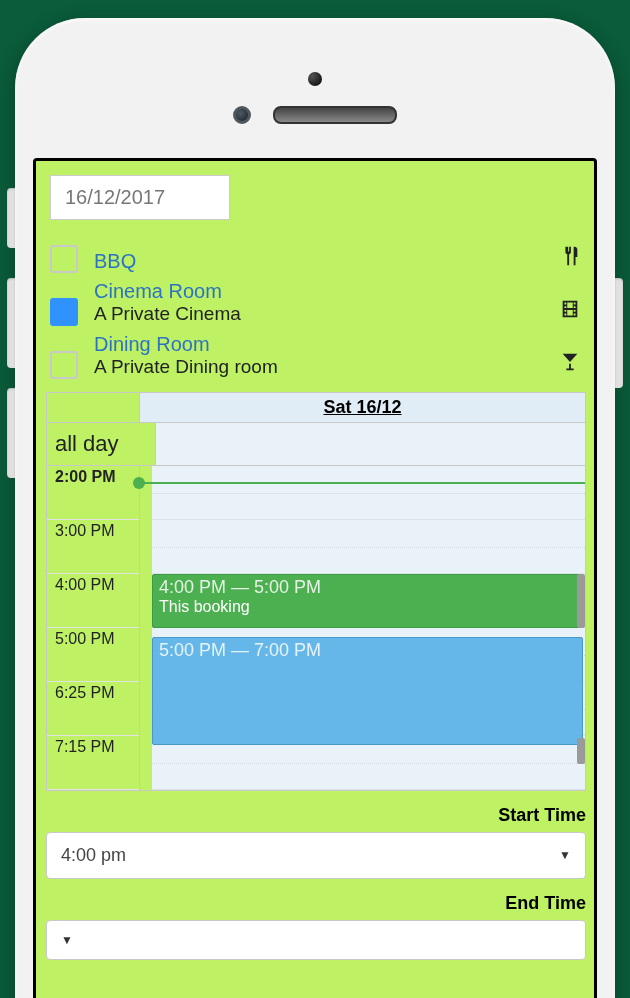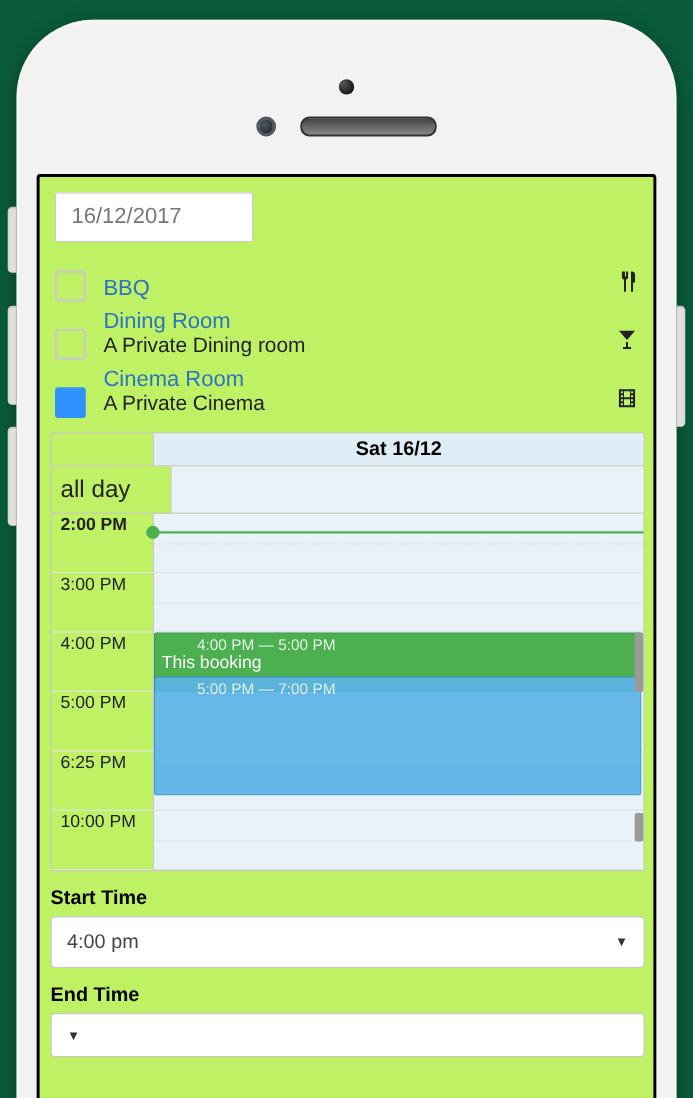--- a/index.html
+++ b/index.html
@@ -83,30 +83,30 @@
   .calendar {
     border: 1px solid #c8c8c8;
     margin-top: 6px;
   }
   .cal-header { display: flex; }
   .cal-header .gutter {
     width: 92px; border-right: 1px solid #c8c8c8; border-bottom: 1px solid #c8c8c8;
   }
   .cal-header .day {
     flex: 1; text-align: center; font-weight: bold; font-size: 18px;
-    padding: 4px 0; background: #e0edf6; border-bottom: 1px solid #c8c8c8;
+    padding: 4px 0; background: #e0edf6; border-bottom: 1px solid #c8c8c8; text-decoration: underline;
   }
   .allday-row { display: flex; }
   .allday-row .gutter {
     width: 92px; border-right: 1px solid #c8c8c8; border-bottom: 1px solid #c8c8c8;
     font-size: 22px; color: #222; padding: 8px;
   }
   .allday-row .day { flex: 1; background: #e9f2f8; border-bottom: 1px solid #c8c8c8; }
 
-  .cal-body { display: flex; position: relative; height: 324px; overflow: hidden; }
+  .cal-body { display: flex; position: relative; height: 324px; overflow: hidden; gap: 12px; }
   .cal-body .gutter {
     width: 92px; border-right: 1px solid #c8c8c8;
     display: flex; flex-direction: column;
   }
   .hour {
     height: 54px; border-bottom: 1px solid #e3e3e3;
     font-size: 16px; color: #222; padding: 2px 8px;
     box-sizing: border-box;
   }
   .hour:first-child { font-weight: bold; }
@@ -128,29 +128,29 @@
   .now-dot {
     position: absolute; left: 86px; top: 11px; width: 12px; height: 12px;
     background: #4caf50; border-radius: 50%;
   }
 
   .event {
     position: absolute; left: 0; right: 2px; color: #fff;
     padding: 2px 6px; box-sizing: border-box; font-size: 16px;
     border-radius: 2px;
   }
-  .event .time { font-size: 14px; opacity: 0.85; margin-left: 32px; }
+  .event .time { font-size: 18px; opacity: 0.85; }
   .event.green { background: #4caf50; border: 1px solid #3d9c42; top: 108px; height: 54px;}
-  .event.blue { background: #5bb3e8; border: 1px solid #3a90c4; top: 148px; height: 108px; opacity: 0.92;}
+  .event.blue { background: #5bb3e8; border: 1px solid #3a90c4; top: 171px; height: 108px; opacity: 0.92;}
 
   .scrollbar-thumb { position: absolute; right: 0; width: 8px; background: #9a9a9a; border-radius: 2px;}
   .sb1 { top: 108px; height: 54px;}
   .sb2 { top: 272px; height: 26px;}
 
-  .form-section { margin-top: 14px; }
+  .form-section { margin-top: 14px; text-align: right; }
   .form-label { font-weight: bold; font-size: 18px; color: #000; margin-bottom: 6px; }
   .select {
     border: 1px solid #c8c8c8; border-radius: 4px;
     padding: 12px 14px; font-size: 18px; color: #444;
     display: flex; justify-content: space-between; align-items: center;
     background: #fff;
   }
   .select .caret { font-size: 12px; color: #333;}
 </style>
 </head>
@@ -182,41 +182,41 @@
           <div class="res-title">BBQ</div>
         </div>
         <div class="res-icon">
           <svg width="22" height="22" viewBox="0 0 24 24" fill="#222">
               <path d="M7 2v6c0 1.1.9 2 2 2v12h2V10c1.1 0 2-.9 2-2V2h-2v5h-1V2h-2v5H9V2H7zm9 0v20h2v-9h2V5c0-1.7-1.3-3-3-3h-1z"></path>
             </svg>
         </div>
       </div>
 
       <div class="resource-item">
+        <div class="chk checked"></div>
+        <div class="res-text">
+          <div class="res-title">Cinema Room</div>
+          <div class="res-desc">A Private Cinema</div>
+        </div>
+        <div class="res-icon">
+          <svg width="22" height="22" viewBox="0 0 24 24" fill="#222">
+              <path d="M4 3h16v18H4V3zm2 2v2h2V5H6zm10 0v2h2V5h-2zM6 9v2h2V9H6zm10 0v2h2V9h-2zM6 13v2h2v-2H6zm10 0v2h2v-2h-2zM6 17v2h2v-2H6zm10 0v2h2v-2h-2zM9 5v6h6V5H9zm0 8v6h6v-6H9z"></path>
+            </svg>
+        </div>
+      </div>
+
+      <div class="resource-item">
         <div class="chk"></div>
         <div class="res-text">
           <div class="res-title">Dining Room</div>
           <div class="res-desc">A Private Dining room</div>
         </div>
         <div class="res-icon">
           <svg width="22" height="22" viewBox="0 0 24 24" fill="#222">
               <path d="M4 3l8 9 8-9H4zm7 11v5H8v2h8v-2h-3v-5h-2z"></path>
-            </svg>
-        </div>
-      </div>
-
-      <div class="resource-item">
-        <div class="chk checked"></div>
-        <div class="res-text">
-          <div class="res-title">Cinema Room</div>
-          <div class="res-desc">A Private Cinema</div>
-        </div>
-        <div class="res-icon">
-          <svg width="22" height="22" viewBox="0 0 24 24" fill="#222">
-              <path d="M4 3h16v18H4V3zm2 2v2h2V5H6zm10 0v2h2V5h-2zM6 9v2h2V9H6zm10 0v2h2V9h-2zM6 13v2h2v-2H6zm10 0v2h2v-2h-2zM6 17v2h2v-2H6zm10 0v2h2v-2h-2zM9 5v6h6V5H9zm0 8v6h6v-6H9z"></path>
             </svg>
         </div>
       </div>
 
     </div>
 
     <div class="calendar">
       <div class="cal-header">
         <div class="gutter"></div>
         <div class="day">Sat 16/12</div>
@@ -225,21 +225,21 @@
         <div class="gutter">all day</div>
         <div class="day"></div>
       </div>
       <div class="cal-body">
         <div class="gutter">
           <div class="hour">2:00 PM</div>
           <div class="hour">3:00 PM</div>
           <div class="hour">4:00 PM</div>
           <div class="hour">5:00 PM</div>
           <div class="hour">6:25 PM</div>
-          <div class="hour">10:00 PM</div>
+          <div class="hour">7:15 PM</div>
         </div>
         <div class="day">
           <div class="hour-line"></div>
           <div class="hour-line"></div>
           <div class="hour-line"></div>
           <div class="hour-line"></div>
           <div class="hour-line"></div>
           <div class="hour-line"></div>
           <div class="half-line" style="top:27px"></div>
           <div class="half-line" style="top:81px"></div>

